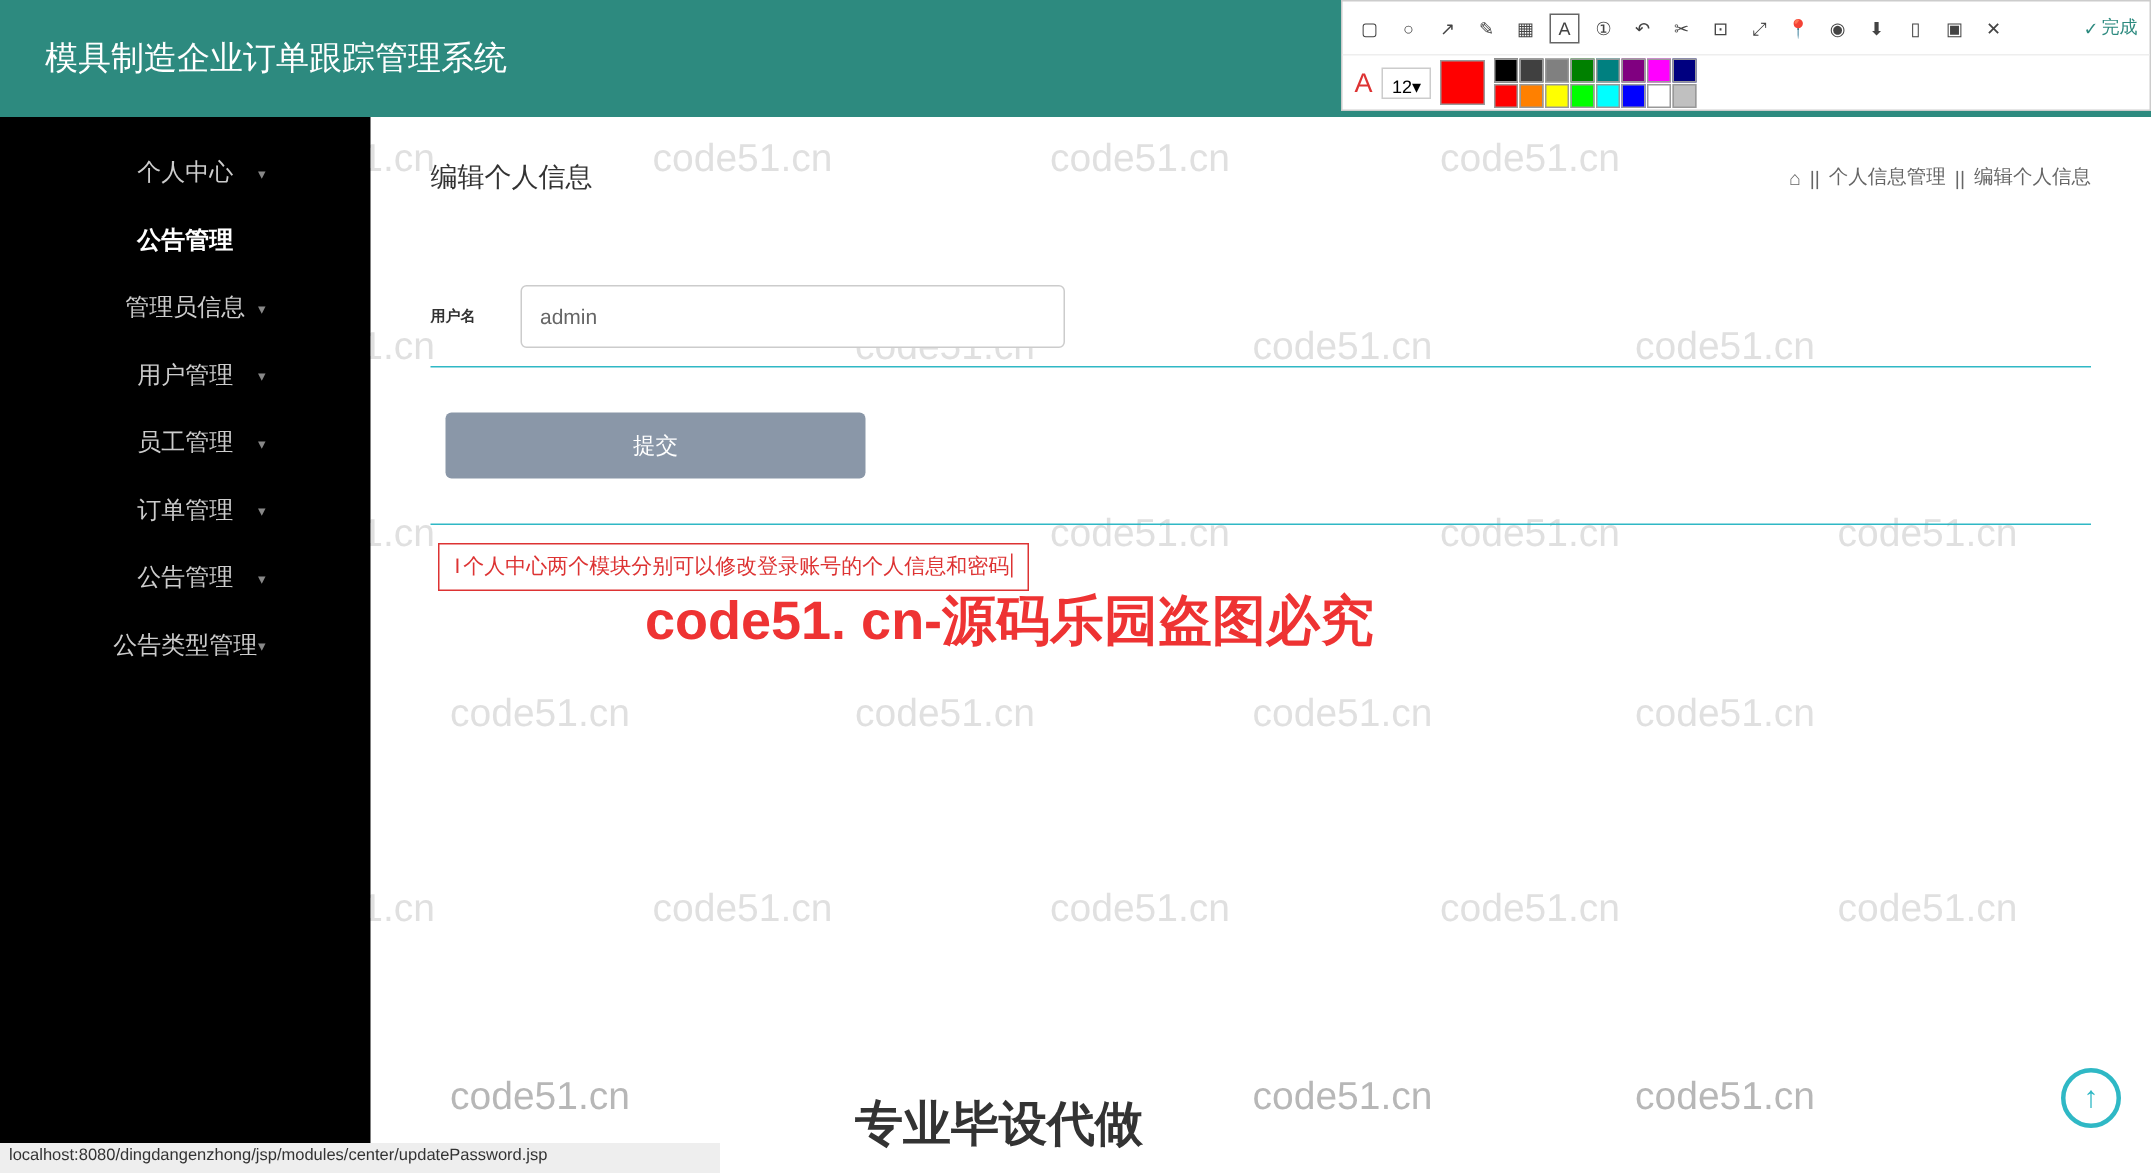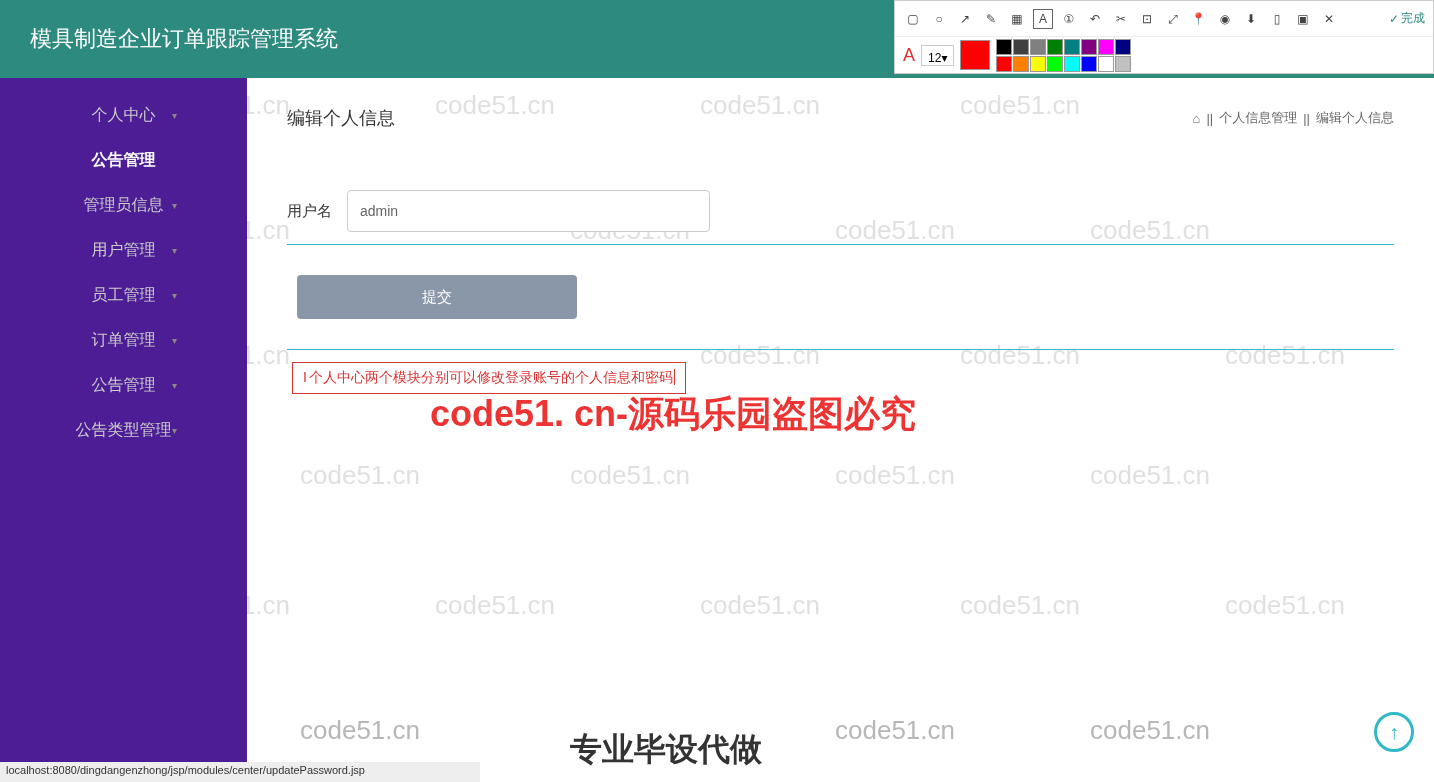--- a/index.html
+++ b/index.html
@@ -21,32 +21,32 @@
 .font-size-box { display: flex; align-items: flex-end; border: 1px solid #ccc; height: 21px; padding: 0 6px; gap: 0;}
 .color-grid { display: grid; grid-template-columns: repeat(8, 16px); grid-auto-rows: 16px; gap: 1px; }
 .color-grid .c { width: 16px; height: 16px; border: 1px solid #999; }
 .big-red { width: 30px; height: 30px; background: #f00; border: 1px solid #999; }
 
 .circle-btn { position: absolute; top: 30px; width: 36px; height: 36px; border-radius: 50%; background: #2fb8c5; display: flex; align-items: center; justify-content: center; color: #fff; }
 .circle-btn.scissors { right: 80px; }
 .circle-btn.user { right: 30px; }
 
 .main { display: flex; height: calc(100% - 78px - 20px); }
-.sidebar { width: 247px; background: #4c1d95; color: #ccc; padding-top: 15px; }
+.sidebar { width: 247px; background: #000000; color: #ccc; padding-top: 15px; }
 .sidebar .item { height: 45px; display: flex; align-items: center; justify-content: center; font-size: 16px; cursor: pointer; position: relative; }
 .sidebar .item.bold { font-weight: bold; color: #fff; }
 .sidebar .item .arrow { position: absolute; right: 70px; font-size: 10px; color: #888;}
 
 .content { flex: 1; padding: 28px 40px; position: relative; overflow: hidden; }
 .page-header { display: flex; justify-content: space-between; align-items: center; margin-bottom: 60px; }
 .page-title { font-size: 18px; color: #333; }
 .breadcrumb { font-size: 13px; color: #666; display: flex; align-items: center; gap: 6px; }
 
 .form-row { display: flex; align-items: center; padding-bottom: 12px; border-bottom: 1px solid #2fb8c5; margin-bottom: 30px; }
-.form-row label { width: 60px; font-size: 15px; color: #333; font-weight: normal;}
+.form-row label { width: 60px; font-size: 10px; color: #333; font-weight: bold;}
 .form-row input { width: 363px; height: 42px; border: 1px solid #ccc; border-radius: 4px; padding: 0 12px; font-size: 14px; color: #666; }
 
 .submit-btn { width: 280px; height: 44px; background: #8a97a8; color: #fff; border: none; border-radius: 4px; font-size: 15px; cursor: pointer; margin-left: 10px; margin-bottom: 30px; }
 
 .divider { height: 1px; background: #2fb8c5; margin-bottom: 12px; }
 
 .note-box { border: 1px solid #d33; color: #d33; padding: 6px 10px; font-size: 14px; display: inline-block; margin-left: 5px; text-align: center;}
 
 .watermark { position: absolute; color: #ccc; font-size: 26px; pointer-events: none; z-index: -1; opacity: 0.6;}
 .big-watermark { position: absolute; color: #e33; font-size: 36px; font-weight: bold; left: 430px; top: 390px; }

